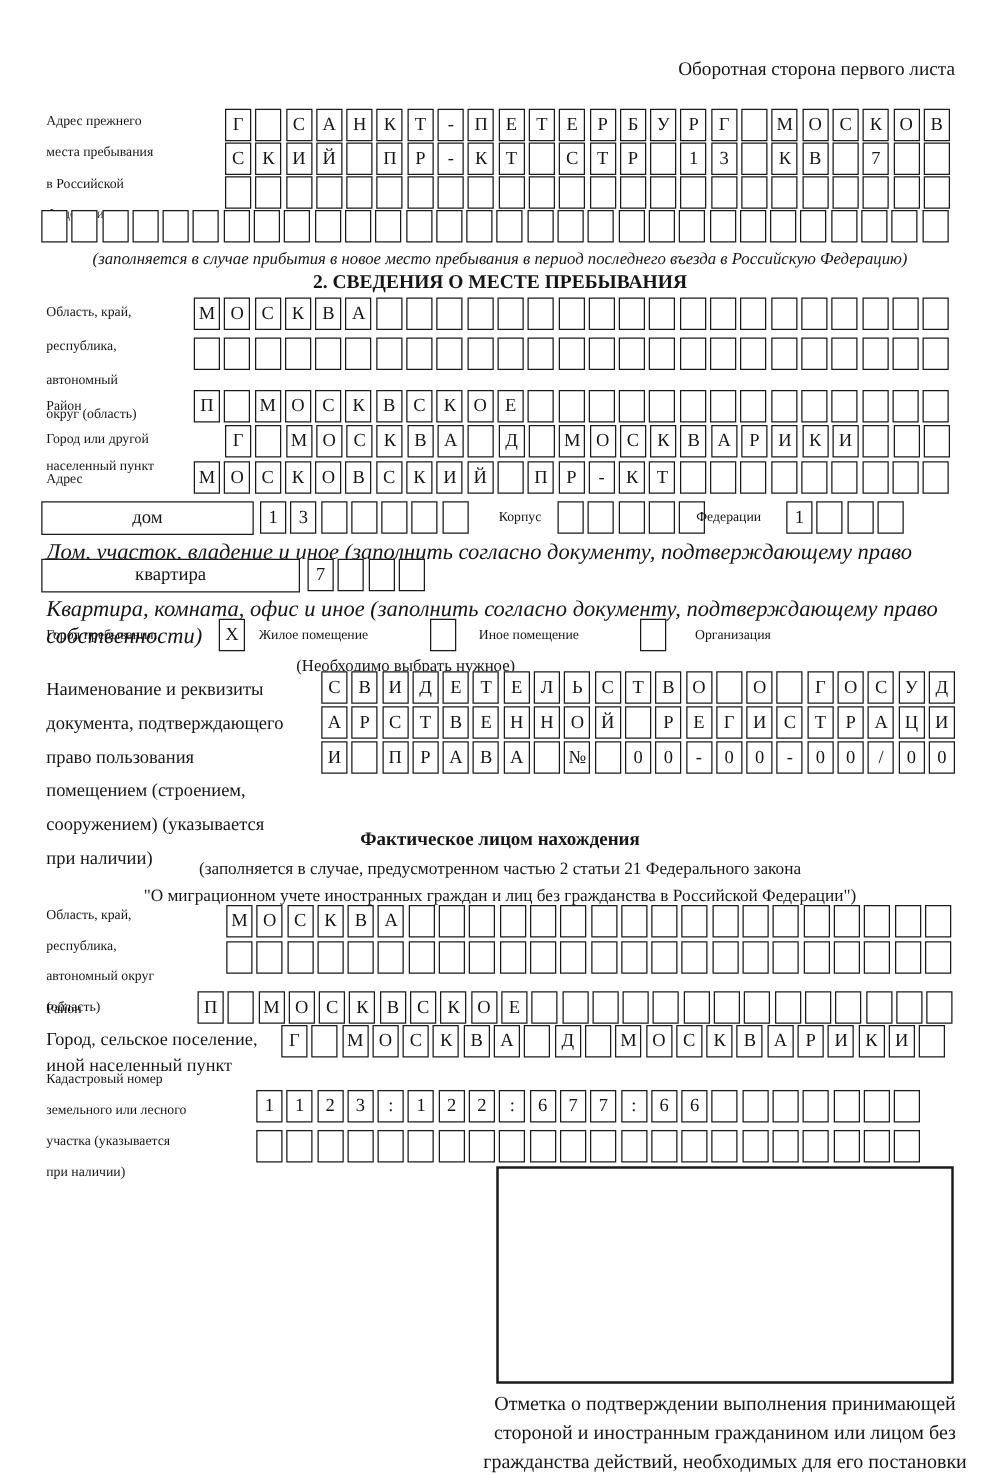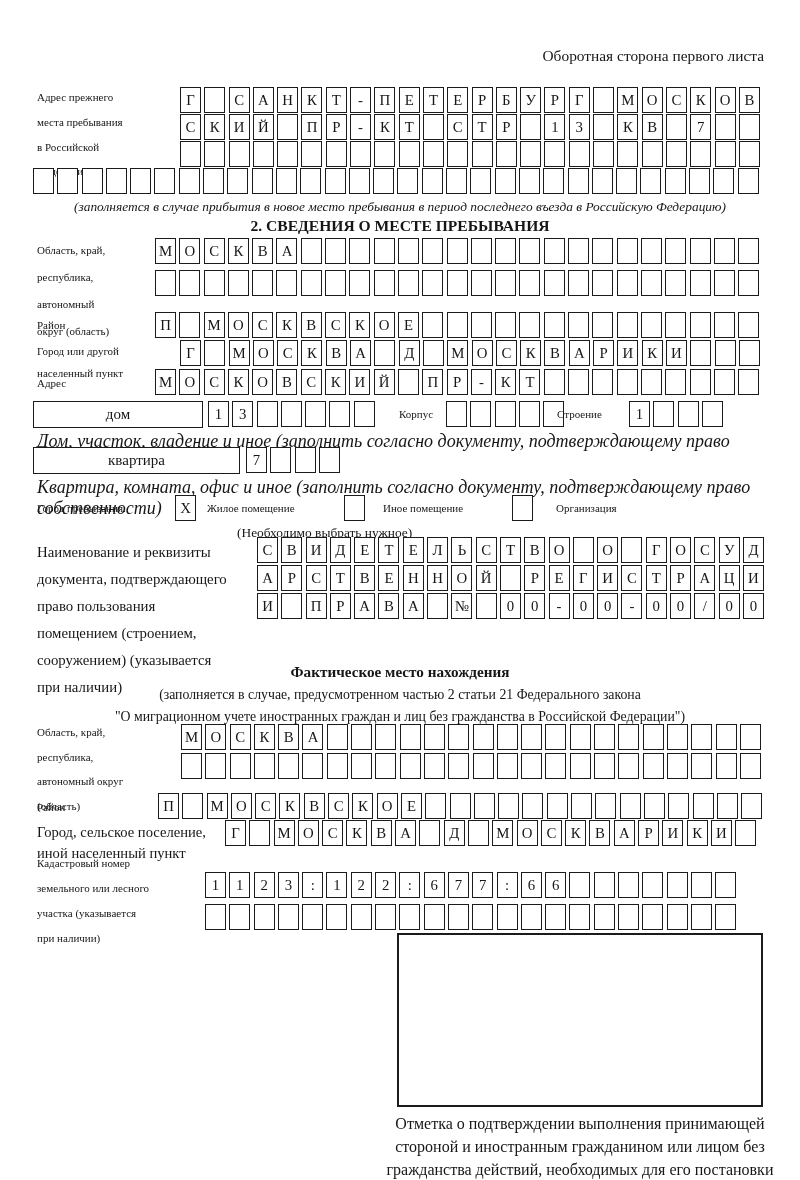--- a/index.html
+++ b/index.html
@@ -310,21 +310,21 @@
       <span class="cell">&nbsp;</span>
     </div>
   <div class="t" style="left:399px;top:379px;">Корпус</div>
   <div class="cells" style="left:446px;top:376px;">
       <span class="cell">&nbsp;</span>
       <span class="cell">&nbsp;</span>
       <span class="cell">&nbsp;</span>
       <span class="cell">&nbsp;</span>
       <span class="cell">&nbsp;</span>
     </div>
-  <div class="t" style="left:557px;top:379px;">Строение</div>
+  <div class="t" style="left:557px;top:379px;">Федерации</div>
   <div class="cells" style="left:629px;top:376px;">
       <span class="cell">1</span>
       <span class="cell">&nbsp;</span>
       <span class="cell">&nbsp;</span>
       <span class="cell">&nbsp;</span>
     </div>
   <div class="t cap" style="left:37px;top:406px;">Дом, участок, владение и иное (заполнить согласно документу, подтверждающему право собственности)</div>
 
   <div class="wbox" style="left:33px;top:422px;width:207px;">
     <span>квартира</span>
@@ -421,21 +421,21 @@
       <span class="cell">0</span>
       <span class="cell">0</span>
       <span class="cell">-</span>
       <span class="cell">0</span>
       <span class="cell">0</span>
       <span class="cell">/</span>
       <span class="cell">0</span>
       <span class="cell">0</span>
     </div>
 
-  <div class="t title center" style="top:636px;font-size:15.2px;">Фактическое место нахождения</div>
+  <div class="t title center" style="top:636px;font-size:15.2px;">Фактическое лицом нахождения</div>
   <div class="t note center lbl" style="top:659px;line-height:22px;font-size:13.8px;">(заполняется в случае, предусмотренном частью 2 статьи 21 Федерального закона
 "О миграционном учете иностранных граждан и лиц без гражданства в Российской Федерации")</div>
 
   <div class="t lbl" style="left:37px;top:695px;line-height:24.5px;">Область, край,
 республика,
 автономный округ
 (область)</div>
   <div class="cells" style="left:181px;top:699px;">
       <span class="cell">М</span>
       <span class="cell">О</span>

